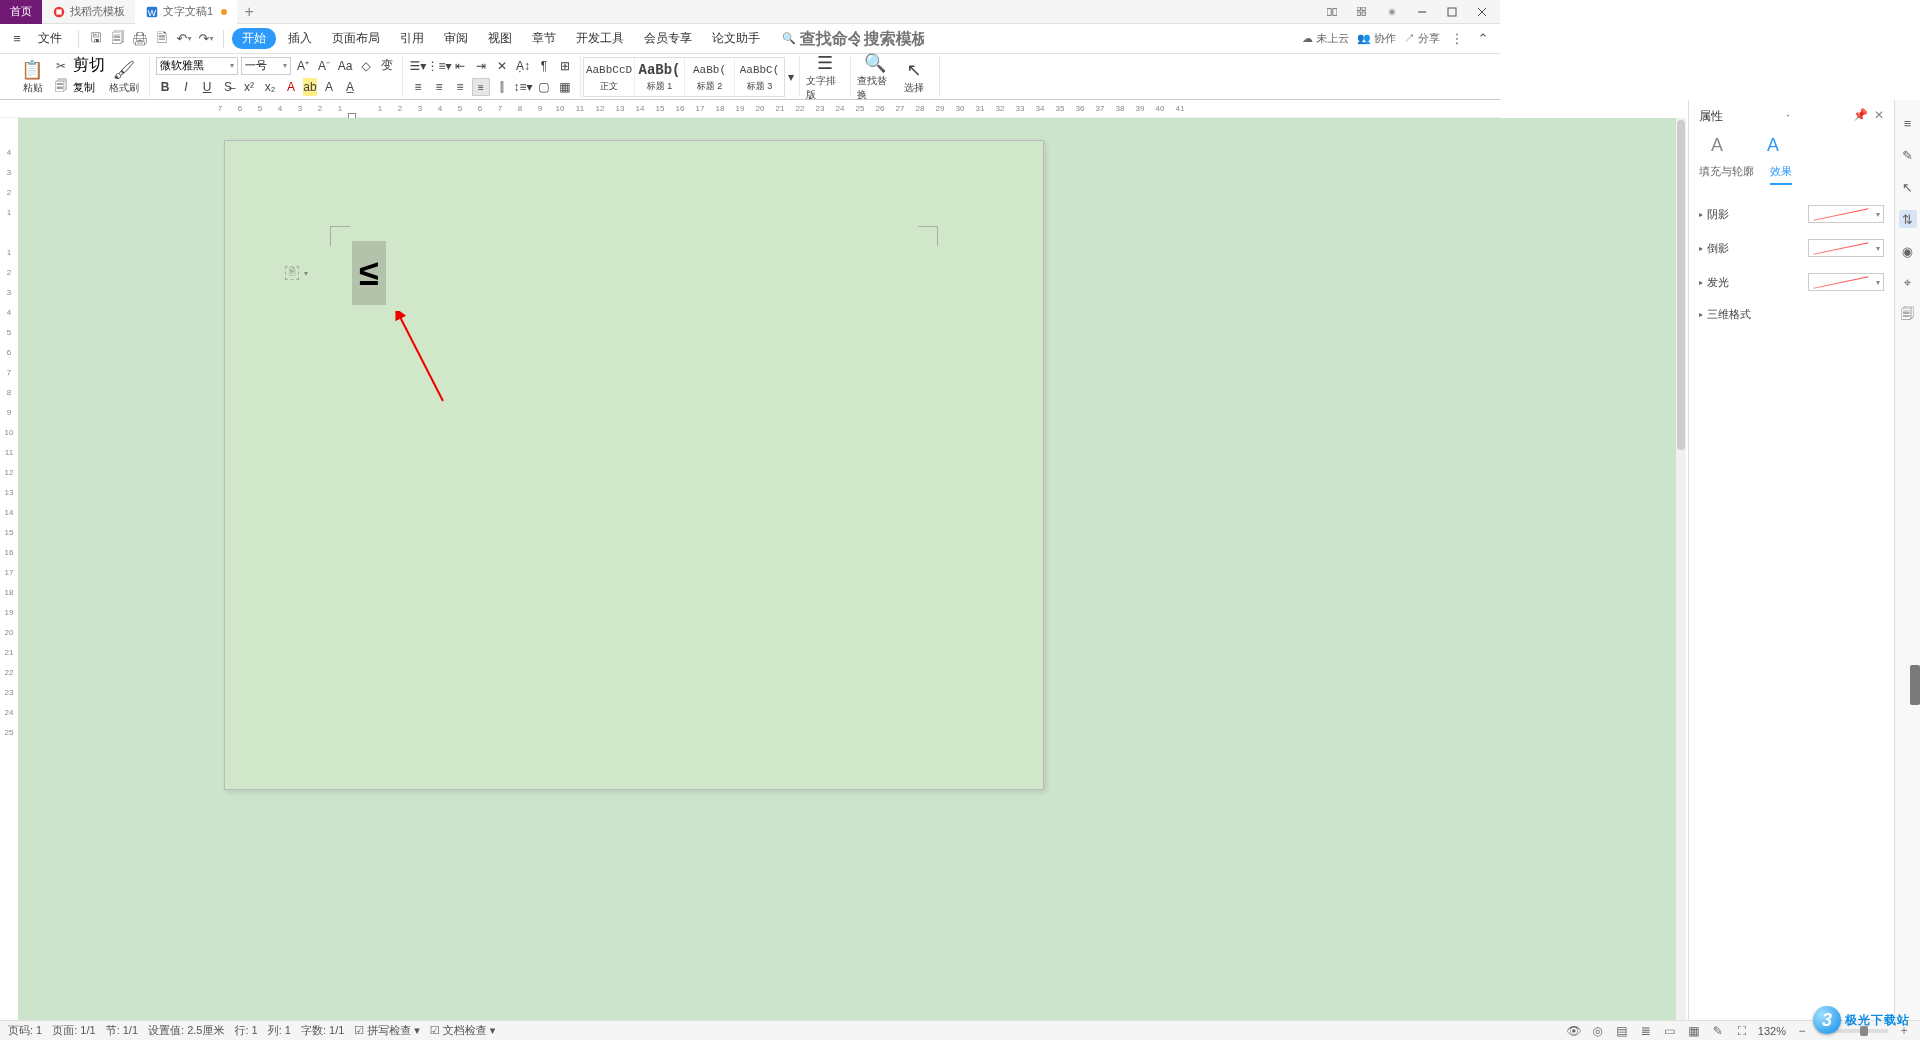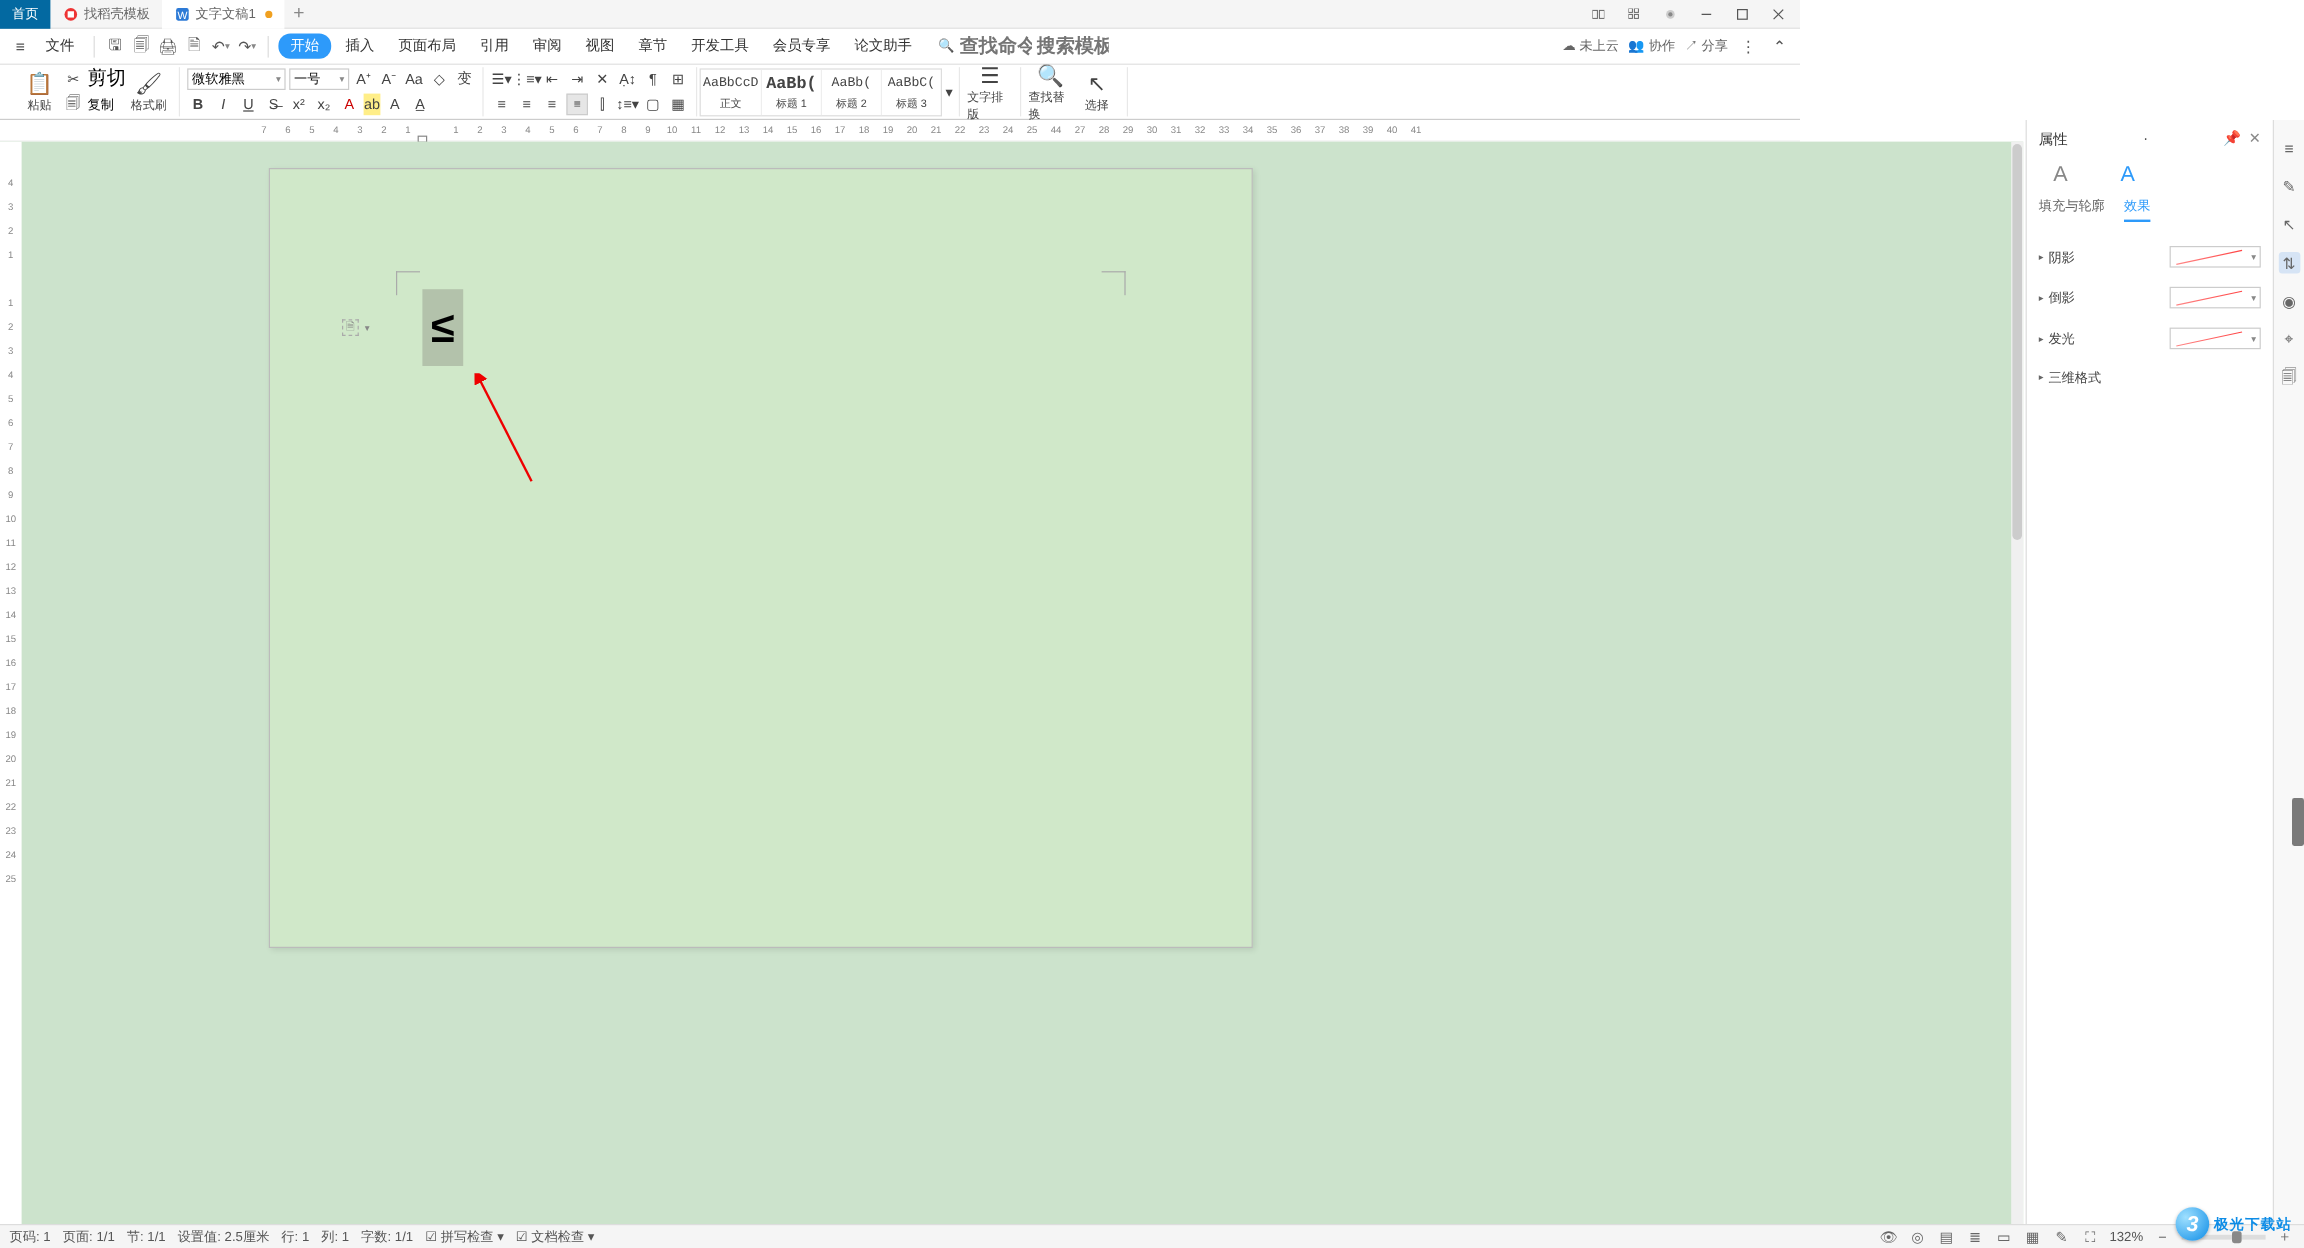--- a/index.html
+++ b/index.html
@@ -1,21 +1,21 @@
 <!DOCTYPE html>
 <html><head>
 <meta charset="utf-8">
 <style>
 * { margin: 0; padding: 0; box-sizing: border-box; font-family: "Microsoft YaHei", sans-serif; }
 body { background: #fff; overflow: hidden; width: 1500px; height: 812px; }
 
 
 .titlebar { height: 24px; background: #f5f5f5; display: flex; align-items: center; border-bottom: 1px solid #e0e0e0; }
 .tab { height: 24px; display: flex; align-items: center; padding: 0 10px; font-size: 11px; color: #666; position: relative; cursor: pointer; }
-.tab.active { background: #0369a1; color: #fff; }
+.tab.active { background: #701a75; color: #fff; }
 .tab.white { background: #fff; }
 .tab .icon { width: 14px; height: 14px; margin-right: 4px; display: inline-flex; align-items: center; justify-content: center; }
 .tab-add { width: 24px; text-align: center; font-size: 16px; color: #888; cursor: pointer; }
 .tab .modified-dot { width: 6px; height: 6px; background: #f0a020; border-radius: 50%; margin-left: 8px; }
 .titlebar-right { margin-left: auto; display: flex; align-items: center; gap: 6px; padding-right: 6px; }
 .win-btn { width: 24px; height: 20px; display: flex; align-items: center; justify-content: center; color: #555; font-size: 12px; }
 .win-btn svg { width: 10px; height: 10px; }
 
 
 .menubar { height: 30px; display: flex; align-items: center; padding: 0 8px; gap: 4px; border-bottom: 1px solid #e0e0e0; }
@@ -348,21 +348,21 @@
     <span>16</span>
     <span>17</span>
     <span>18</span>
     <span>19</span>
     <span>20</span>
     <span>21</span>
     <span>22</span>
     <span>23</span>
     <span>24</span>
     <span>25</span>
-    <span>44</span>
+    <span>26</span>
     <span>27</span>
     <span>28</span>
     <span>29</span>
     <span>30</span>
     <span>31</span>
     <span>32</span>
     <span>33</span>
     <span>34</span>
     <span>35</span>
     <span>36</span>

